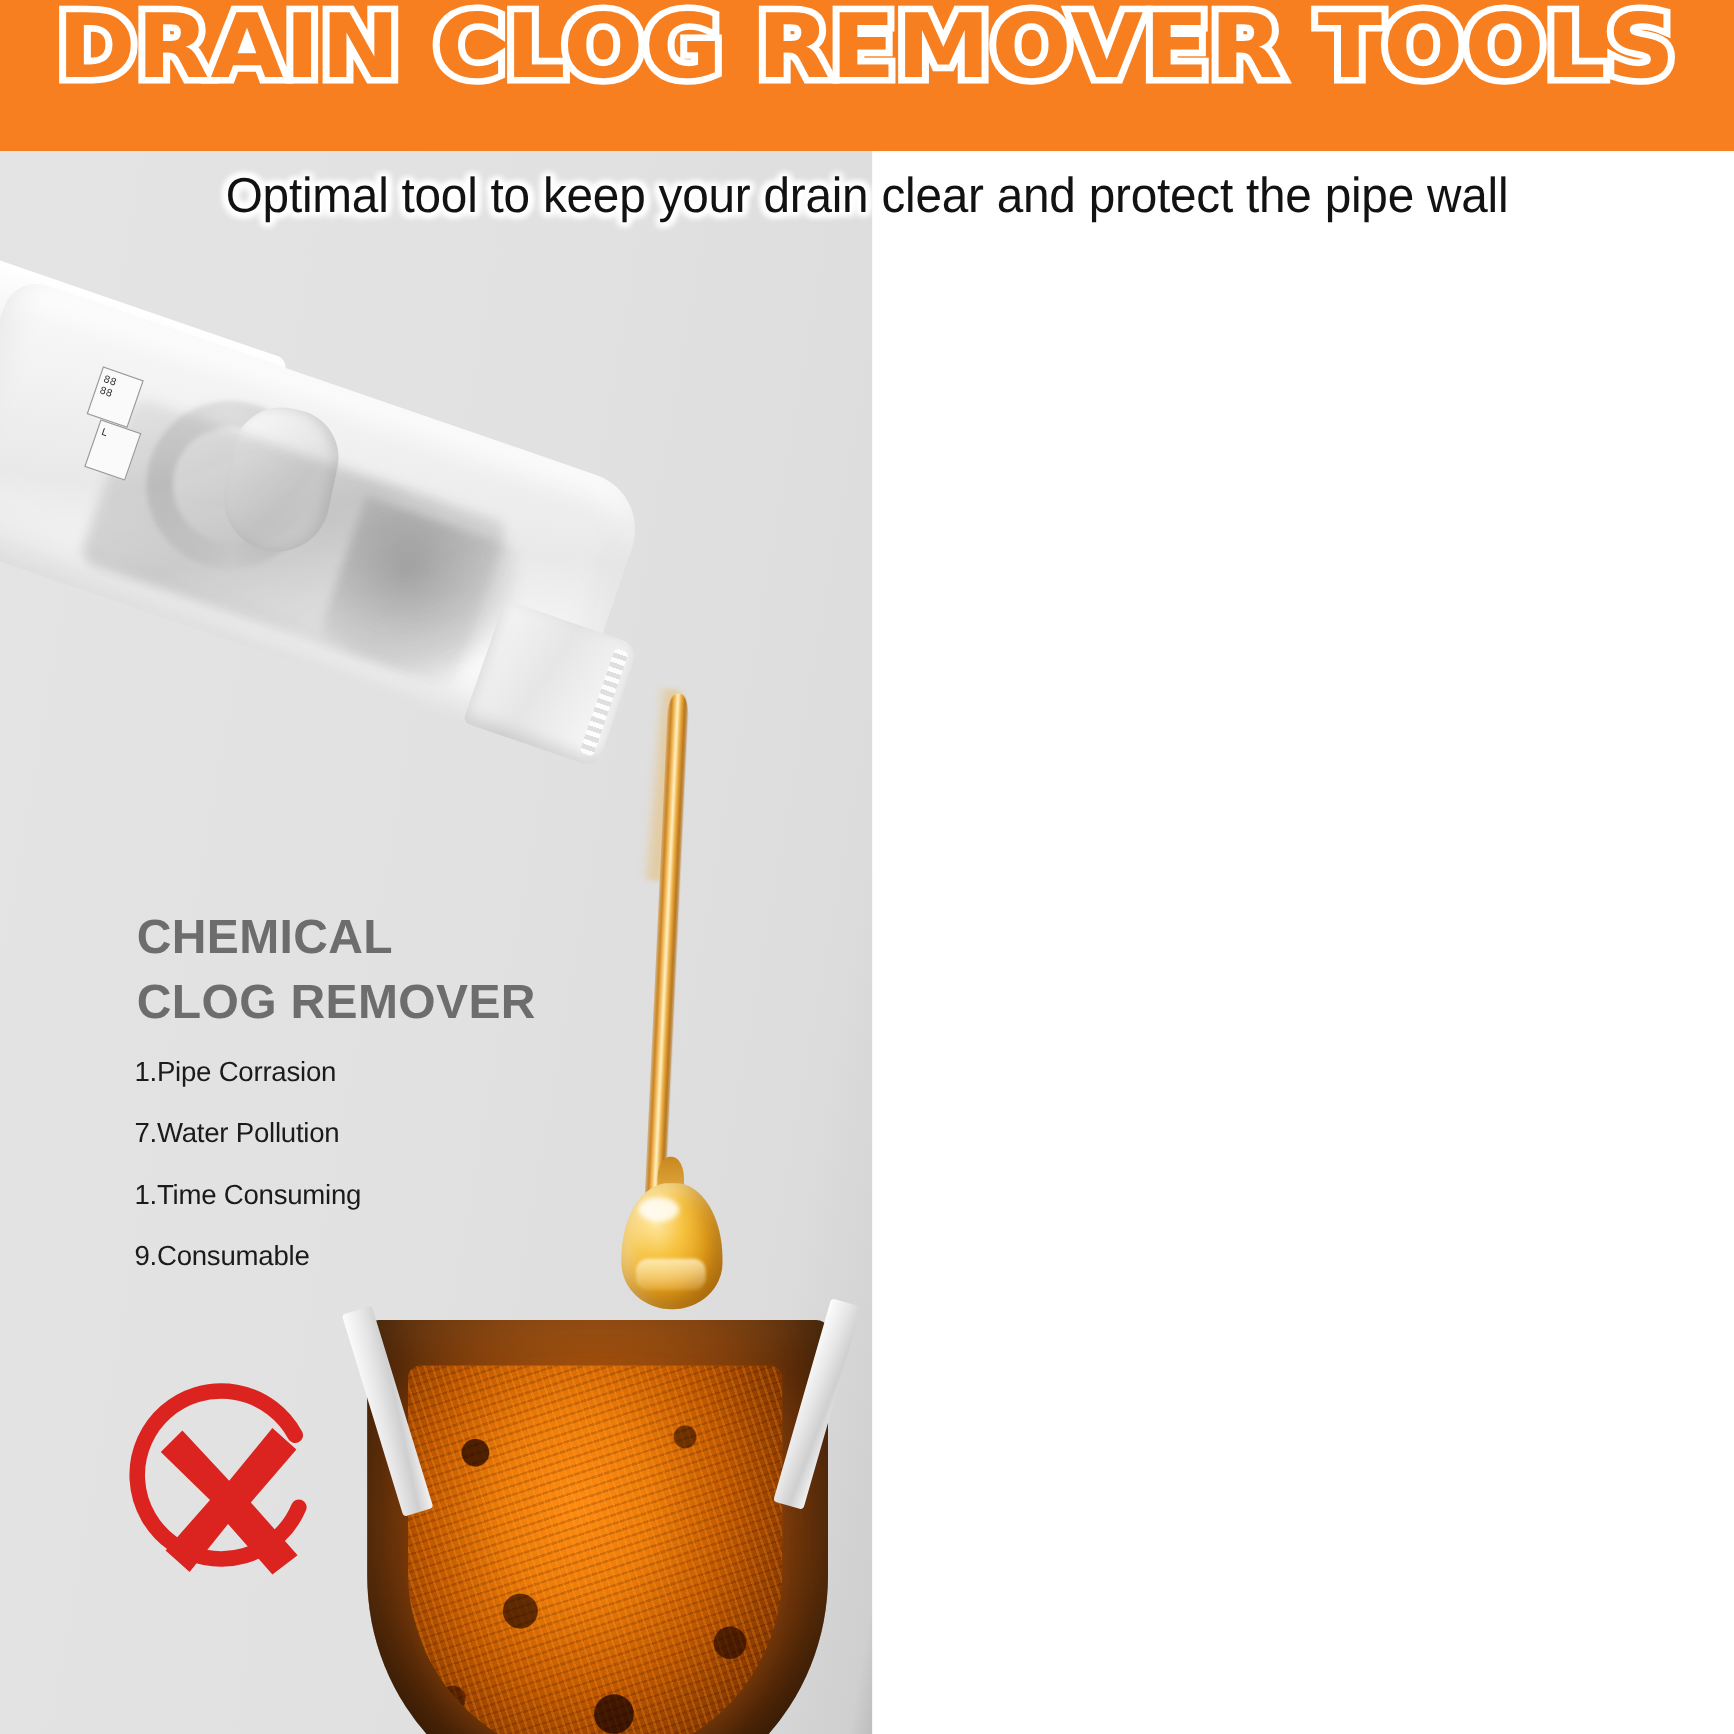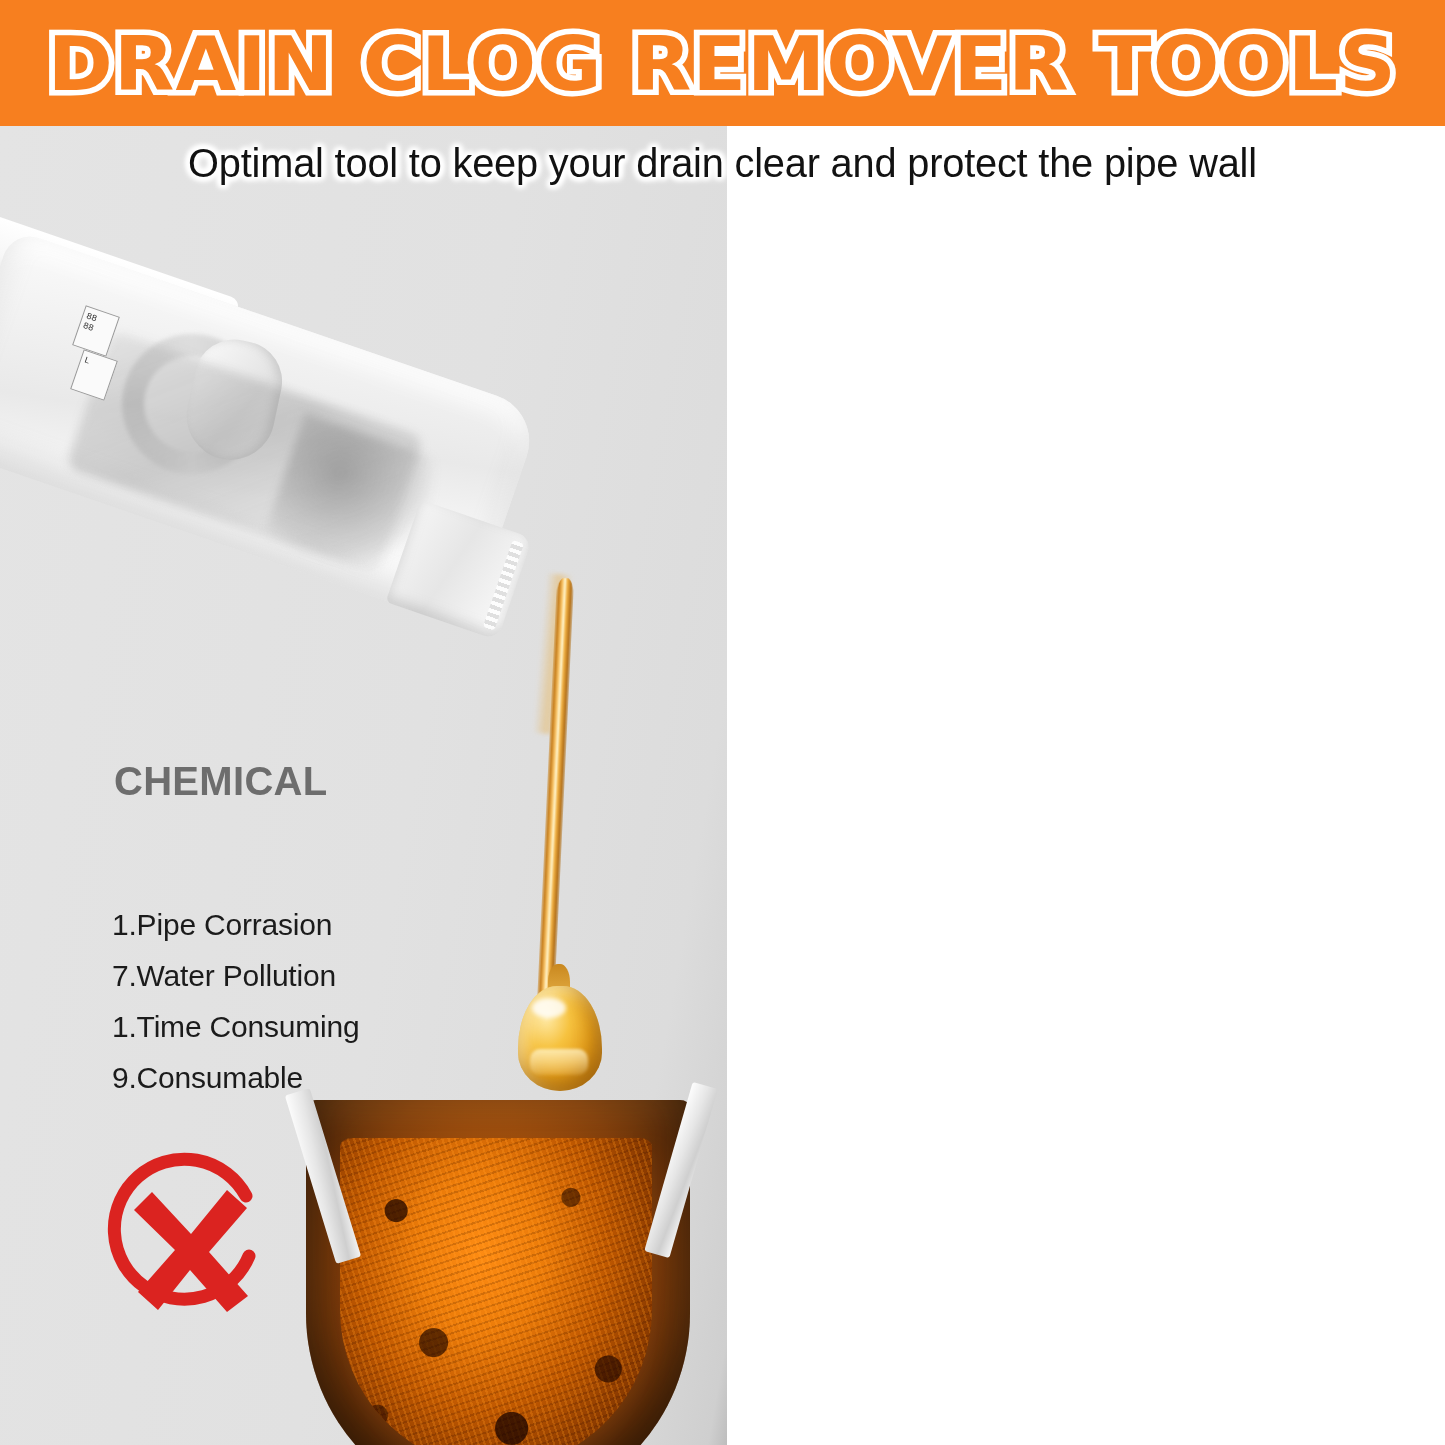--- a/index.html
+++ b/index.html
@@ -9,21 +9,21 @@
     position:relative;
     width:1445px;height:1445px;
     overflow:hidden;
     background:#ffffff;
   }
 
   
   .banner{
     position:absolute;left:0;top:0;width:1445px;height:126px;
     background:#F77F1F;
-    display:flex;align-items:center;justify-content:center;
+    display:flex;align-items:flex-start;justify-content:center;
   }
   .banner-title{
     font-family:"DejaVu Sans","Liberation Sans",sans-serif;
     font-weight:bold;
     font-size:74px;
     line-height:74px;
     letter-spacing:1px;
     color:#F77F1F;
     transform:scaleX(1.06);
     -webkit-text-stroke:11px #ffffff;
@@ -178,22 +178,22 @@
 
   
   .chem-heading{
     position:absolute;left:114px;top:628px;
     font-size:40px;line-height:54px;font-weight:bold;
     color:#6d6d6d;letter-spacing:.3px;
     font-family:"Liberation Sans","DejaVu Sans",sans-serif;
     white-space:pre-line;
   }
   .chem-list{
-    position:absolute;left:112px;top:773px;
-    font-size:30px;line-height:51px;color:#1b1b1b;letter-spacing:-.2px;
+    position:absolute;left:112px;top:742px;
+    font-size:23px;line-height:51px;color:#1b1b1b;letter-spacing:-.2px;
   }
   .chem-list div{margin:0;padding:0;}
 
   
   .xmark{position:absolute;left:96px;top:1026px;width:190px;height:190px;}
   .xmark svg{width:190px;height:190px;display:block;}
 
   
   .pipe{position:absolute;}
 
@@ -264,21 +264,21 @@
       <div class="bottle-neck">
           <i></i>
         </div>
     </div>
 
     <div class="stream2"></div>
     <div class="stream"></div>
     <div class="droplet-tip"></div>
     <div class="droplet"></div>
 
-    <div class="chem-heading"><span>CHEMICAL</span><br></div>
+    <div class="chem-heading"><span>CHEMICAL</span><br><span>CLOG REMOVER</span></div>
 
     <div class="chem-list">
       <div>1.Pipe Corrasion</div>
       <div>7.Water Pollution</div>
       <div>1.Time Consuming</div>
       <div>9.Consumable</div>
     </div>
 
     <div class="xmark">
       <svg viewBox="0 0 190 190" xmlns="http://www.w3.org/2000/svg">

